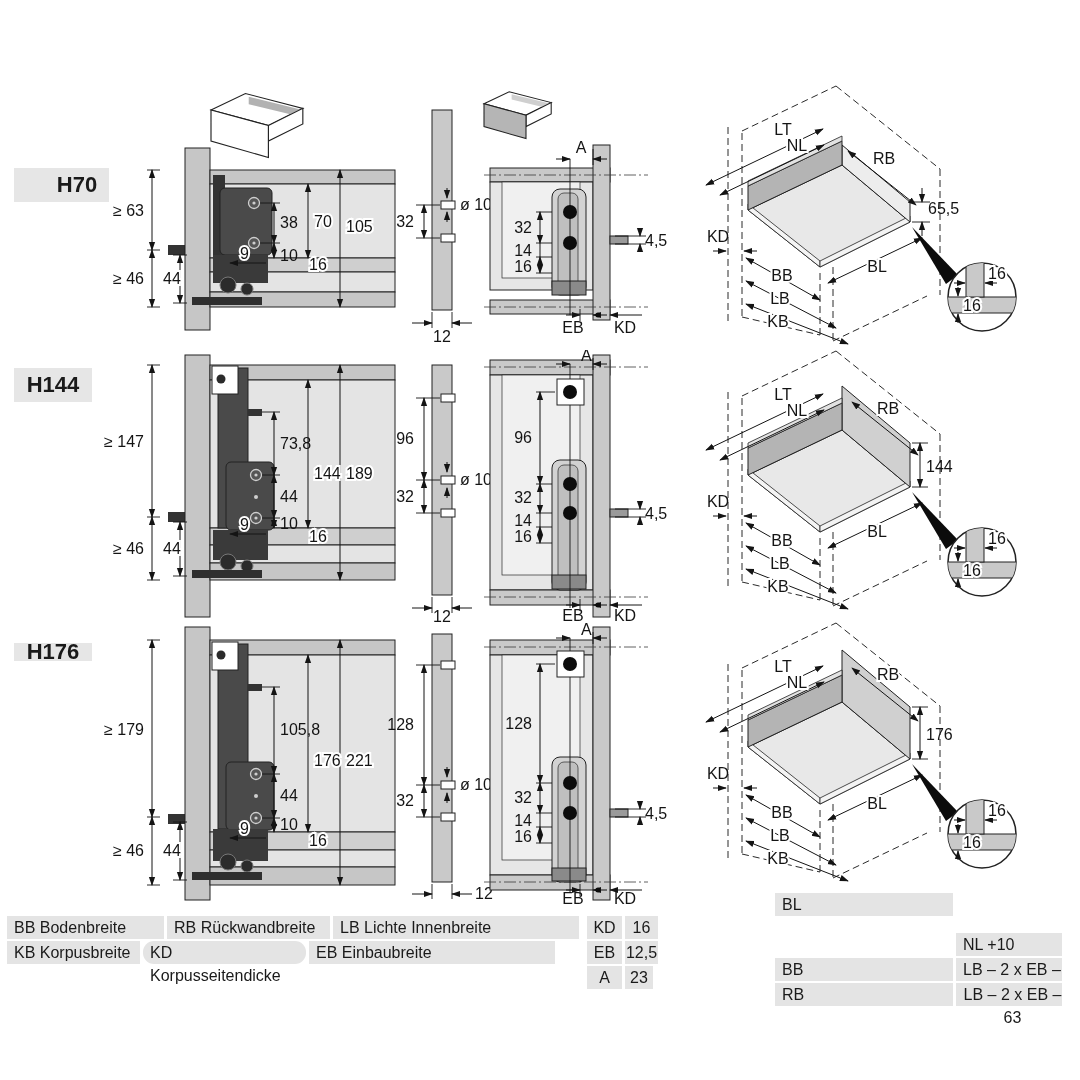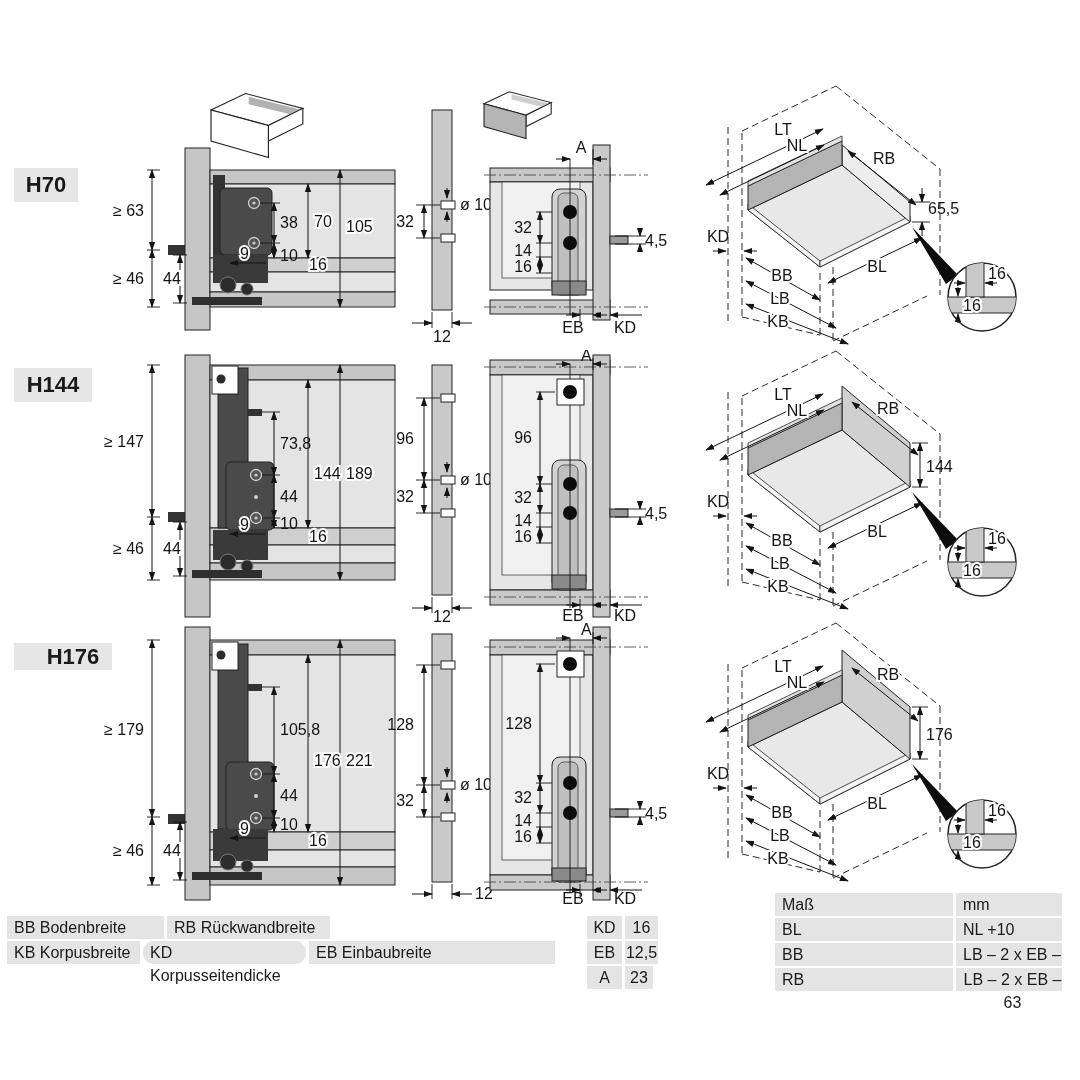--- a/index.html
+++ b/index.html
@@ -18,23 +18,23 @@
   .trow{display:flex;margin-bottom:2px;}
   .tcell{background:#e4e4e4;height:23px;line-height:23px;font-size:16px;
          padding-left:7px;margin-right:3px;box-sizing:border-box;}
   .tcell.center{text-align:center;padding-left:0;}
 </style>
 </head>
 <body>
 
 <div id="page">
 
-  <div class="rowlabel" style="left:14px;top:168px;width:64px;height:34px;">H70</div>
+  <div class="rowlabel" style="left:14px;top:168px;width:64px;height:34px;padding-left:31px;">H70</div>
   <div class="rowlabel" style="left:14px;top:368px;width:78px;height:34px;">H144</div>
-  <div class="rowlabel" style="left:14px;top:643px;width:78px;height:27px;padding-left:20px;">H176</div>
+  <div class="rowlabel" style="left:14px;top:643px;width:78px;height:18px;">H176</div>
 
   <svg style="top:85px;height:260px;" viewBox="0 0 1080 260">
     <defs>
       <marker id="ar1" viewBox="0 0 10 10" markerWidth="9" markerHeight="9" refX="9" refY="5" orient="auto-start-reverse">
           <path d="M0,1.5 L10,5 L0,8.5 Z" fill="#141414"></path>
         </marker>
       <clipPath id="dc1">
           <circle cx="982" cy="212" r="34"></circle>
         </clipPath>
     </defs>
@@ -586,20 +586,21 @@
         <line class="dim" x1="958" y1="238" x2="958" y2="229" marker-end="url(#ar3)"></line>
         <text x="963" y="226" font-size="14" class="halo">16</text>
       </g>
     </g>
   </svg>
 
   <div class="tbl" style="left:7px;top:916px;">
     <div class="trow">
       <div class="tcell" style="width:157px;">BB Bodenbreite</div>
       <div class="tcell" style="width:163px;">RB Rückwandbreite</div>
+      <div class="tcell" style="width:246px;">LB Lichte Innenbreite</div>
     </div>
     <div class="trow">
       <div class="tcell" style="width:133px;">KB Korpusbreite</div>
       <div class="tcell" style="width:163px;border-radius:11px;">KD Korpusseitendicke</div>
       <div class="tcell" style="width:246px;">EB Einbaubreite</div>
     </div>
   </div>
 
   <div class="tbl" style="left:587px;top:916px;">
     <div class="trow">
@@ -611,26 +612,22 @@
       <div class="tcell center" style="width:33px;">12,5</div>
     </div>
     <div class="trow">
       <div class="tcell center" style="width:35px;">A</div>
       <div class="tcell center" style="width:28px;">23</div>
     </div>
   </div>
 
   <div class="tbl" style="left:775px;top:893px;">
     <div class="trow">
-      <div class="tcell" style="width:178px;">Maß</div>
-      <div class="tcell" style="width:106px;">mm</div>
-    </div>
-    <div class="trow">
       <div class="tcell" style="width:178px;">BL</div>
-      <div class="tcell" style="width:106px;">NL +10</div>
+      <div class="tcell" style="width:106px;margin-top:40px;">NL +10</div>
     </div>
     <div class="trow">
       <div class="tcell" style="width:178px;">BB</div>
       <div class="tcell" style="width:106px;">LB – 2 x EB – 51,5</div>
     </div>
     <div class="trow">
       <div class="tcell" style="width:178px;">RB</div>
       <div class="tcell" style="width:106px;text-align:center;">LB – 2 x EB – 63</div>
     </div>
   </div>

